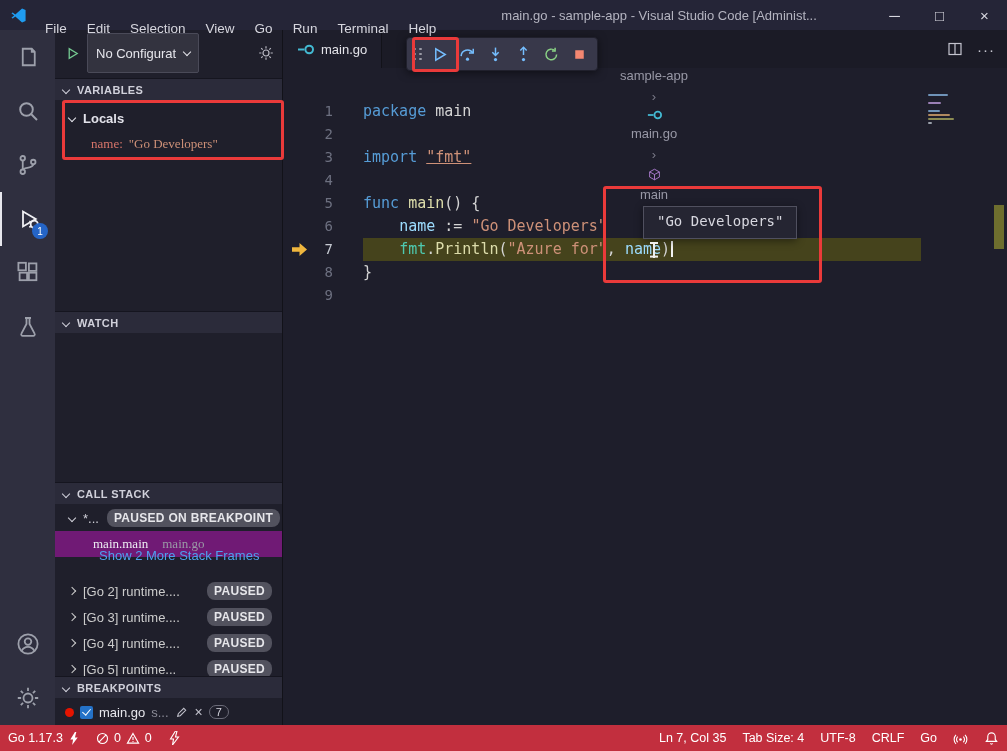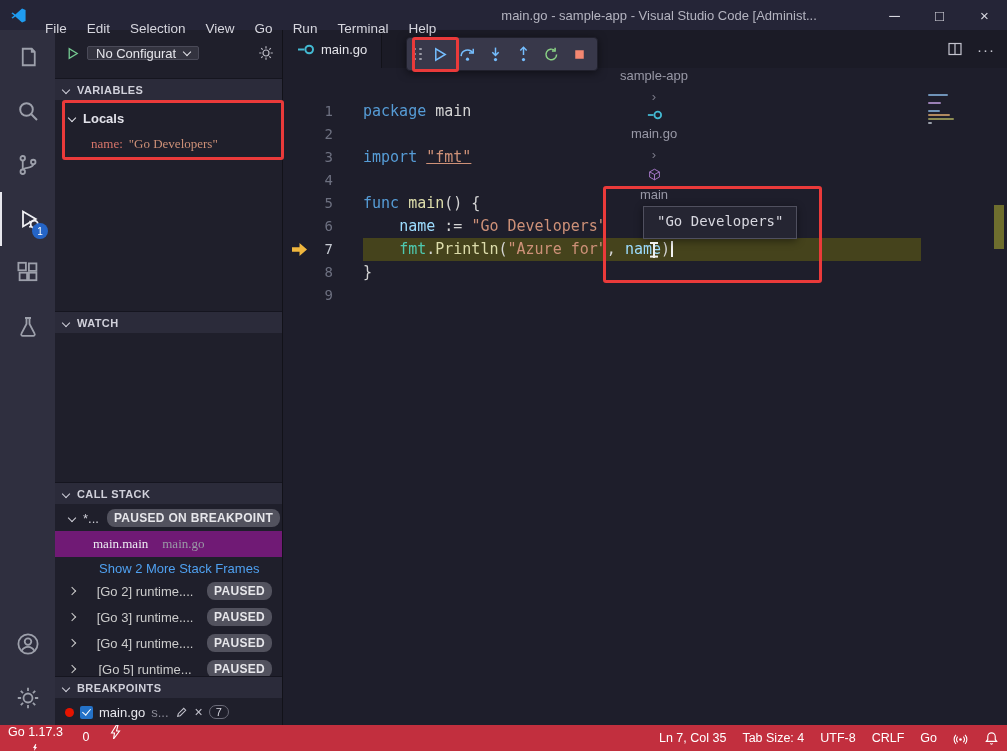--- a/index.html
+++ b/index.html
@@ -17,35 +17,35 @@
   
   .activitybar { position:absolute; left:0; top:30px; width:55px; height:695px; background:#2f2f3f; display:flex; flex-direction:column; align-items:stretch; z-index:4; }
   .act-item { position:relative; height:54px; display:flex; align-items:center; justify-content:center; color:#9da0ab; }
   .act-item.active { color:#f0f0f4; border-left:2px solid #e8e8ee; }
   .act-spacer { flex:1; }
   .act-badge { position:absolute; right:7px; bottom:7px; min-width:16px; height:16px; border-radius:8px; background:#2565c7; color:#fff; font-size:10px; display:flex; align-items:center; justify-content:center; }
 
   
   .sidebar { position:absolute; left:55px; top:30px; width:228px; height:695px; background:#1f1f2b; border-right:1px solid #121219; color:#cfcfd8; font-size:13px; overflow:hidden; z-index:3; }
   .side-toolbar { position:absolute; left:10px; top:10px; right:8px; height:26px; display:flex; align-items:center; gap:7px; }
-  .cfg-select { display:flex; align-items:center; gap:8px; background:#33333f; border:1px solid #4a4a58; border-radius:2px; height:14px; padding:0 8px; color:#e6e6ec; }
+  .cfg-select { display:flex; align-items:center; gap:8px; background:#33333f; border:1px solid #4a4a58; border-radius:2px; height:40px; padding:0 8px; color:#e6e6ec; }
   .side-gear { margin-left:auto; color:#b8b8c2; }
   .sec-header { position:absolute; left:0; right:0; height:22px; background:#2b2b3a; border-top:1px solid #15151f; display:flex; align-items:center; padding-left:8px; font-size:11px; font-weight:bold; letter-spacing:.4px; color:#d0d0da; z-index:2; }
   .chev { display:inline-block; width:6px; height:6px; border-left:1.5px solid currentColor; border-bottom:1.5px solid currentColor; transform:rotate(-45deg); margin-right:8px; flex:0 0 auto; }
   .chev.right { transform:rotate(-135deg); }
   .side-row { position:absolute; left:0; right:0; height:22px; display:flex; align-items:center; padding-left:14px; }
   .mono { font-family:Liberation Serif, serif; }
   .var-name { color:#d7756a; }
   .var-value { color:#ce9178; margin-left:6px; }
   .badge-pill { background:#52525e; color:#e6e6ea; font-size:12px; font-weight:bold; border-radius:8px; padding:2px 7px; letter-spacing:.3px; }
   .frame-row { background:#701a75; height:26px !important; }
   .frame-file { color:#9a9aa6; margin-left:14px; }
   .link { color:#4fa0f0; }
   .thread-row { height:26px !important; color:#cccccc; }
-  .thread-label { flex:1; overflow:hidden; white-space:nowrap;text-align:center; }
+  .thread-label { flex:1; overflow:hidden; white-space:nowrap; }
   .bp-row { height:24px !important; gap:6px; padding-left:10px !important; }
   .bp-dot { width:9px; height:9px; border-radius:50%; background:#e51400; flex:0 0 auto; }
   .checkbox { width:13px; height:13px; background:#2472c8; border-radius:2px; position:relative; flex:0 0 auto; }
   .checkbox::after { content:""; position:absolute; left:4px; top:1px; width:4px; height:7px; border-right:1.6px solid #fff; border-bottom:1.6px solid #fff; transform:rotate(40deg); }
   .bp-hint { color:#8a8a96; }
   .icon-btn { color:#c2c2cc; display:flex; align-items:center; }
   .count-badge { border:1px solid #6b6b78; border-radius:7px; padding:0 6px; font-size:11px; color:#d8d8e0; }
   .x-glyph { font-size:14px; color:#c2c2cc; line-height:1; }
 
   
@@ -73,21 +73,21 @@
   .dbg-toolbar { position:absolute; left:123px; top:7px; height:34px; display:flex; align-items:center; padding:0 4px; background:#38384a; border:1px solid #20202c; border-radius:4px; box-shadow:0 2px 8px rgba(0,0,0,.5); z-index:5; }
   .drag-dots { width:14px; height:18px; display:grid; grid-template-columns:3px 3px; gap:2.5px; justify-content:center; align-content:center; }
   .drag-dots i { width:2.5px; height:2.5px; background:#9a9aa6; border-radius:50%; }
   .dbg-btn { width:28px; height:28px; display:flex; align-items:center; justify-content:center; }
   .minimap { position:absolute; left:645px; top:64px; width:34px; }
   .minimap i { display:block; height:2px; margin-bottom:2px; border-radius:1px; }
   .scroll-marker { position:absolute; right:3px; top:175px; width:10px; height:44px; background:#6e6e2e; }
 
   
   .statusbar { position:absolute; left:0; top:725px; width:1007px; height:26px; background:#c22f3e; color:#fff; display:flex; align-items:center; font-size:12.5px; z-index:6; }
-  .sb-item { display:flex; align-items:center; gap:5px; padding:0 8px; height:100%;flex-direction:column; }
+  .sb-item { display:flex; align-items:center; gap:5px; padding:0 8px; height:100%; }
   .sb-right { margin-left:auto; display:flex; align-items:center; }
 
   
   .annotation { position:absolute; border:3px solid #ea3a3a; border-radius:3px; z-index:9; pointer-events:none; }
   .ann-1 { left:62px; top:100px; width:222px; height:60px; }
   .ann-2 { left:412px; top:37px; width:47px; height:35px; }
   .ann-3 { left:603px; top:186px; width:219px; height:97px; }
 </style>
 </head>
 <body>
@@ -215,21 +215,21 @@
     </div>
     <div class="side-row" style="top:476px; height:24px">
       <span class="chev"></span>
       <span style="margin-right:8px">*...</span>
       <span class="badge-pill">PAUSED ON BREAKPOINT</span>
     </div>
     <div class="side-row mono frame-row" style="top:501px; padding-left:38px; color:#ecedf2">
       <span>main.main</span>
       <span class="frame-file">main.go</span>
     </div>
-    <div class="side-row link" style="top:527px; padding-left:44px">
+    <div class="side-row link" style="top:514px; padding-left:44px">
       <span>Show 2 More Stack Frames</span>
     </div>
     <div class="side-row thread-row" style="top:548px">
       <span class="chev right"></span>
       <span class="thread-label">[Go 2] runtime....</span>
       <span class="badge-pill" style="margin-right:10px">PAUSED</span>
     </div>
     <div class="side-row thread-row" style="top:574px">
       <span class="chev right"></span>
       <span class="thread-label">[Go 3] runtime....</span>

